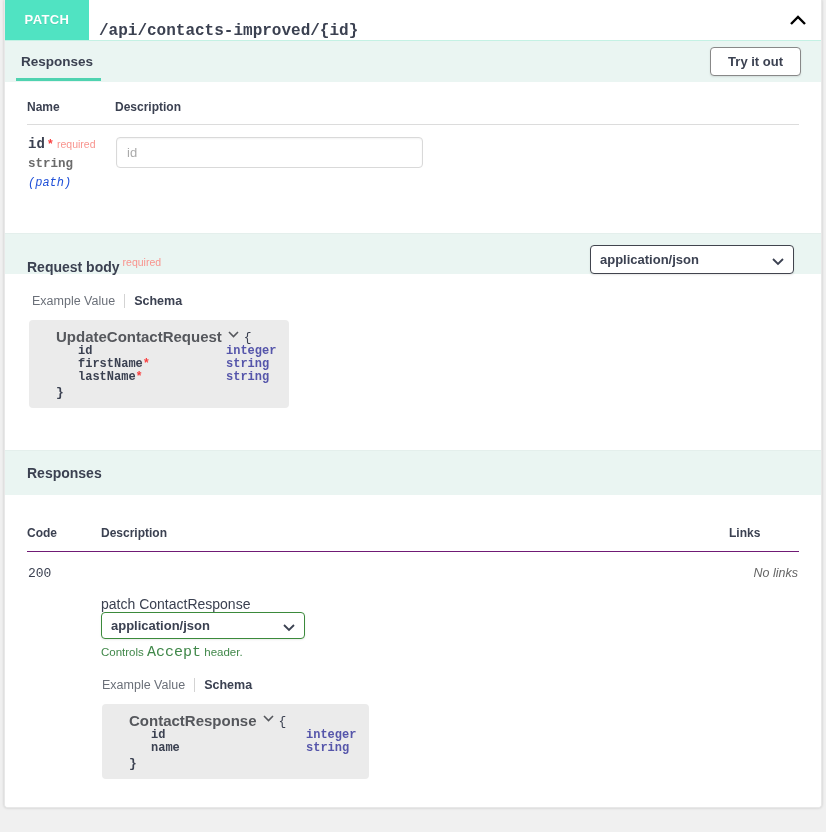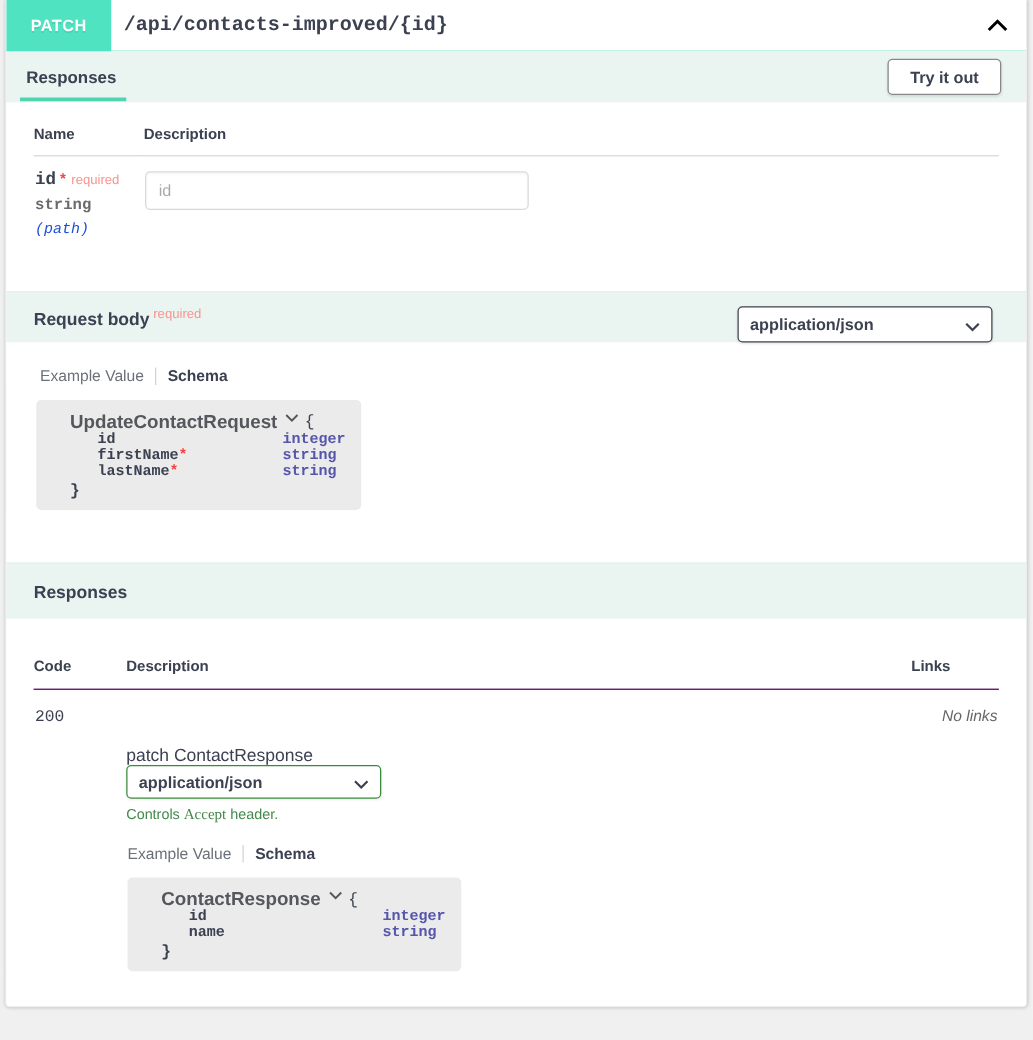--- a/index.html
+++ b/index.html
@@ -21,21 +21,21 @@
     border: 1px solid #e8e8e8;
     border-top: none;
     border-radius: 0 0 4px 4px;
     box-shadow: 0 0 3px rgba(0,0,0,0.19);
     overflow: hidden;
   }
 
   
   .opblock-summary {
     display: flex;
-    align-items: center;
+    align-items: flex-end;
     height: 41px;
     border-bottom: 1px solid #c4f1e4;
     background: #fff;
     padding: 0;
     position: relative;
   }
   .method-badge {
     width: 84px;
     height: 41px;
     line-height: 41px;
@@ -146,21 +146,21 @@
     outline: none;
     box-shadow: inset 0 1px 2px rgba(0,0,0,0.05);
   }
   .param-input::placeholder { color: #aaa; }
   .params-spacer { height: 42px; background:#fff; }
 
   
   .reqbody-header {
     background: #eaf5f2;
     height: 41px;
-    display: flex; align-items: flex-start; justify-content: space-between;
+    display: flex; align-items: flex-end; justify-content: space-between;
     padding: 11px 27px 0 22px;
     border-top: 1px solid #e4efec;
   }
   .reqbody-title {
     font-size: 14px; font-weight: bold; color: #3b4151;
   }
   .reqbody-title .req-sup {
     color: #f8948e; font-size: 10.5px; font-weight: normal;
     vertical-align: super; padding-left: 3px;
   }
@@ -249,21 +249,21 @@
     border-radius: 4px;
     background: #fff;
     font-size: 13px; font-weight: bold; color: #3b4151;
     padding: 0 26px 0 9px;
     position: relative;
     display: flex; align-items: center;
     box-shadow: 0 1px 2px rgba(0,0,0,0.08);
   }
   .media-select-green .chev { position:absolute; right: 9px; top: 8px; }
   .accept-hint { font-size: 11.5px; color: #41884a; padding: 5px 0 0 74px; }
-  .accept-hint code { font-family:Liberation Serif, serif; font-size: 12px; }
+  .accept-hint code { font-family:Liberation Mono, monospace; font-size: 15px; }
   .resp-example-tabs { display:flex; align-items:center; padding: 17px 0 0 75px; }
   .resp-model-box { margin-left: 75px; }
   .card-bottom-space { height: 28px; background:#fff; }
 </style>
 </head>
 <body>
 
 <div class="page">
   <div class="opblock">
 

